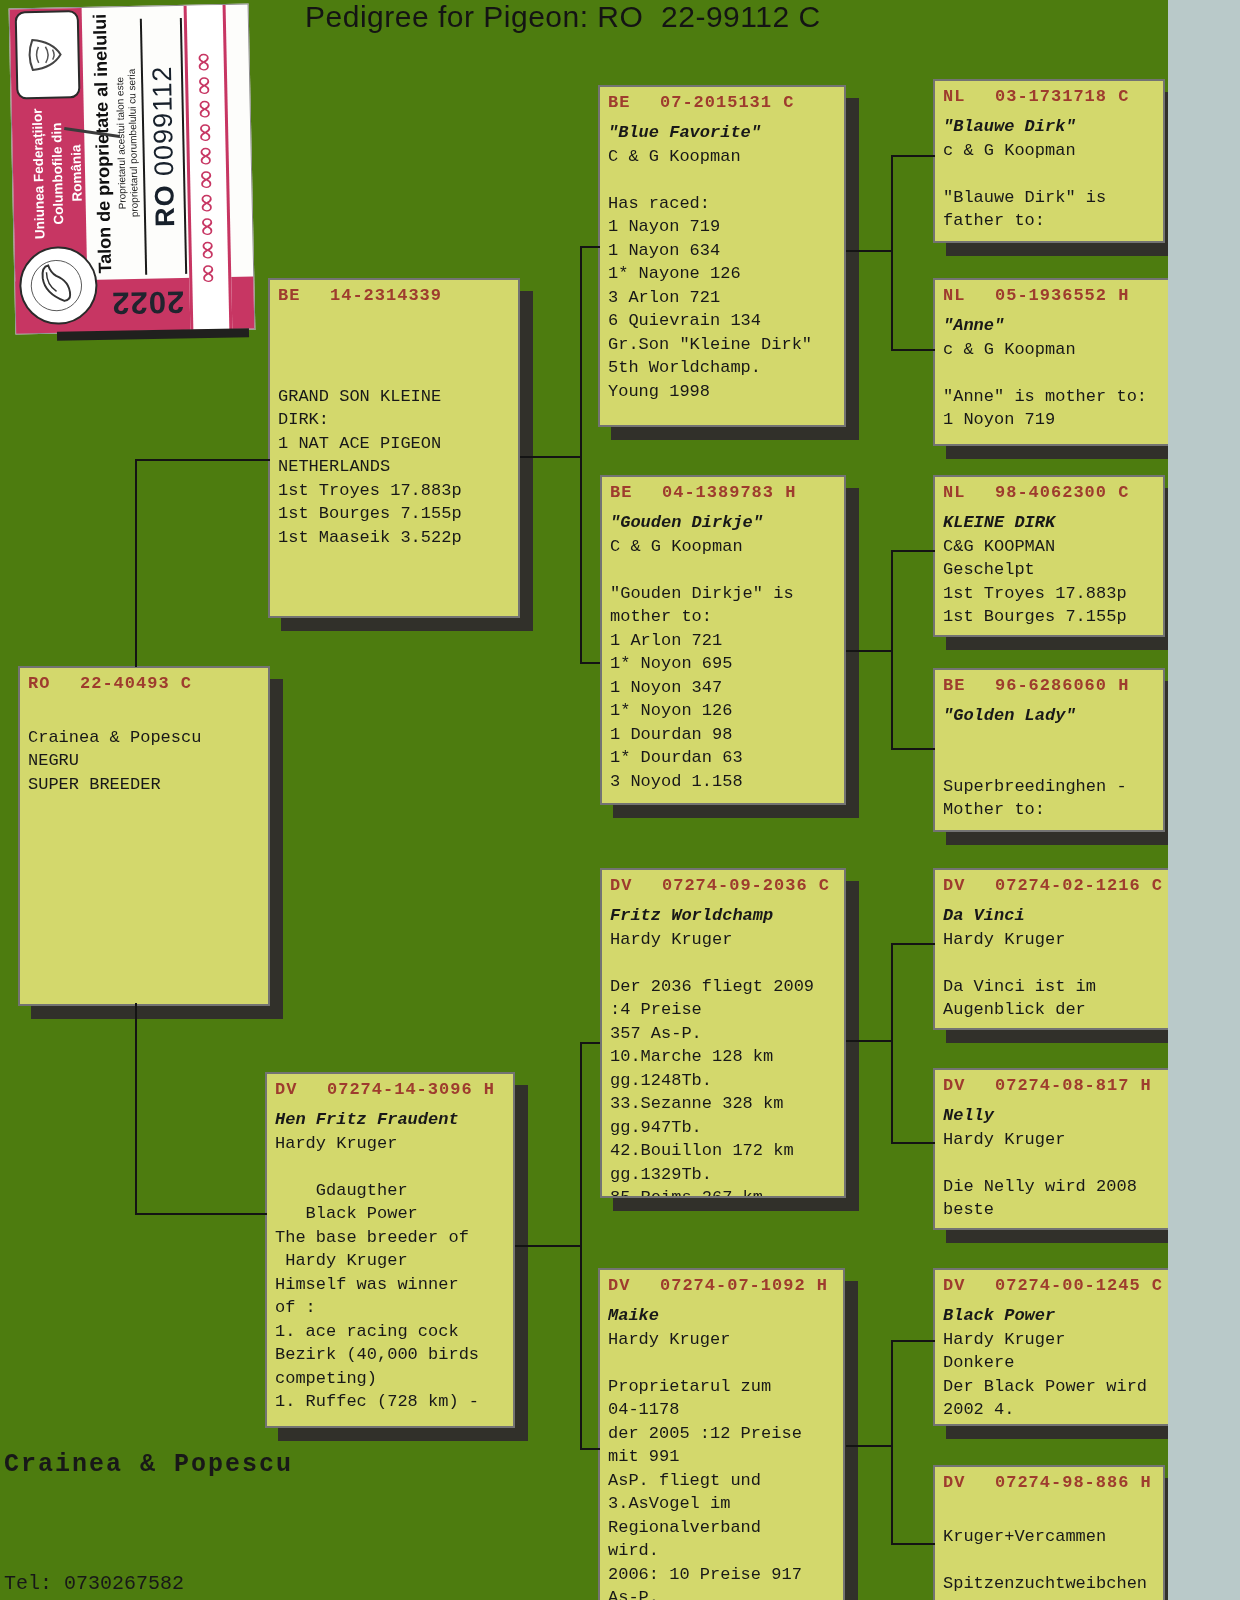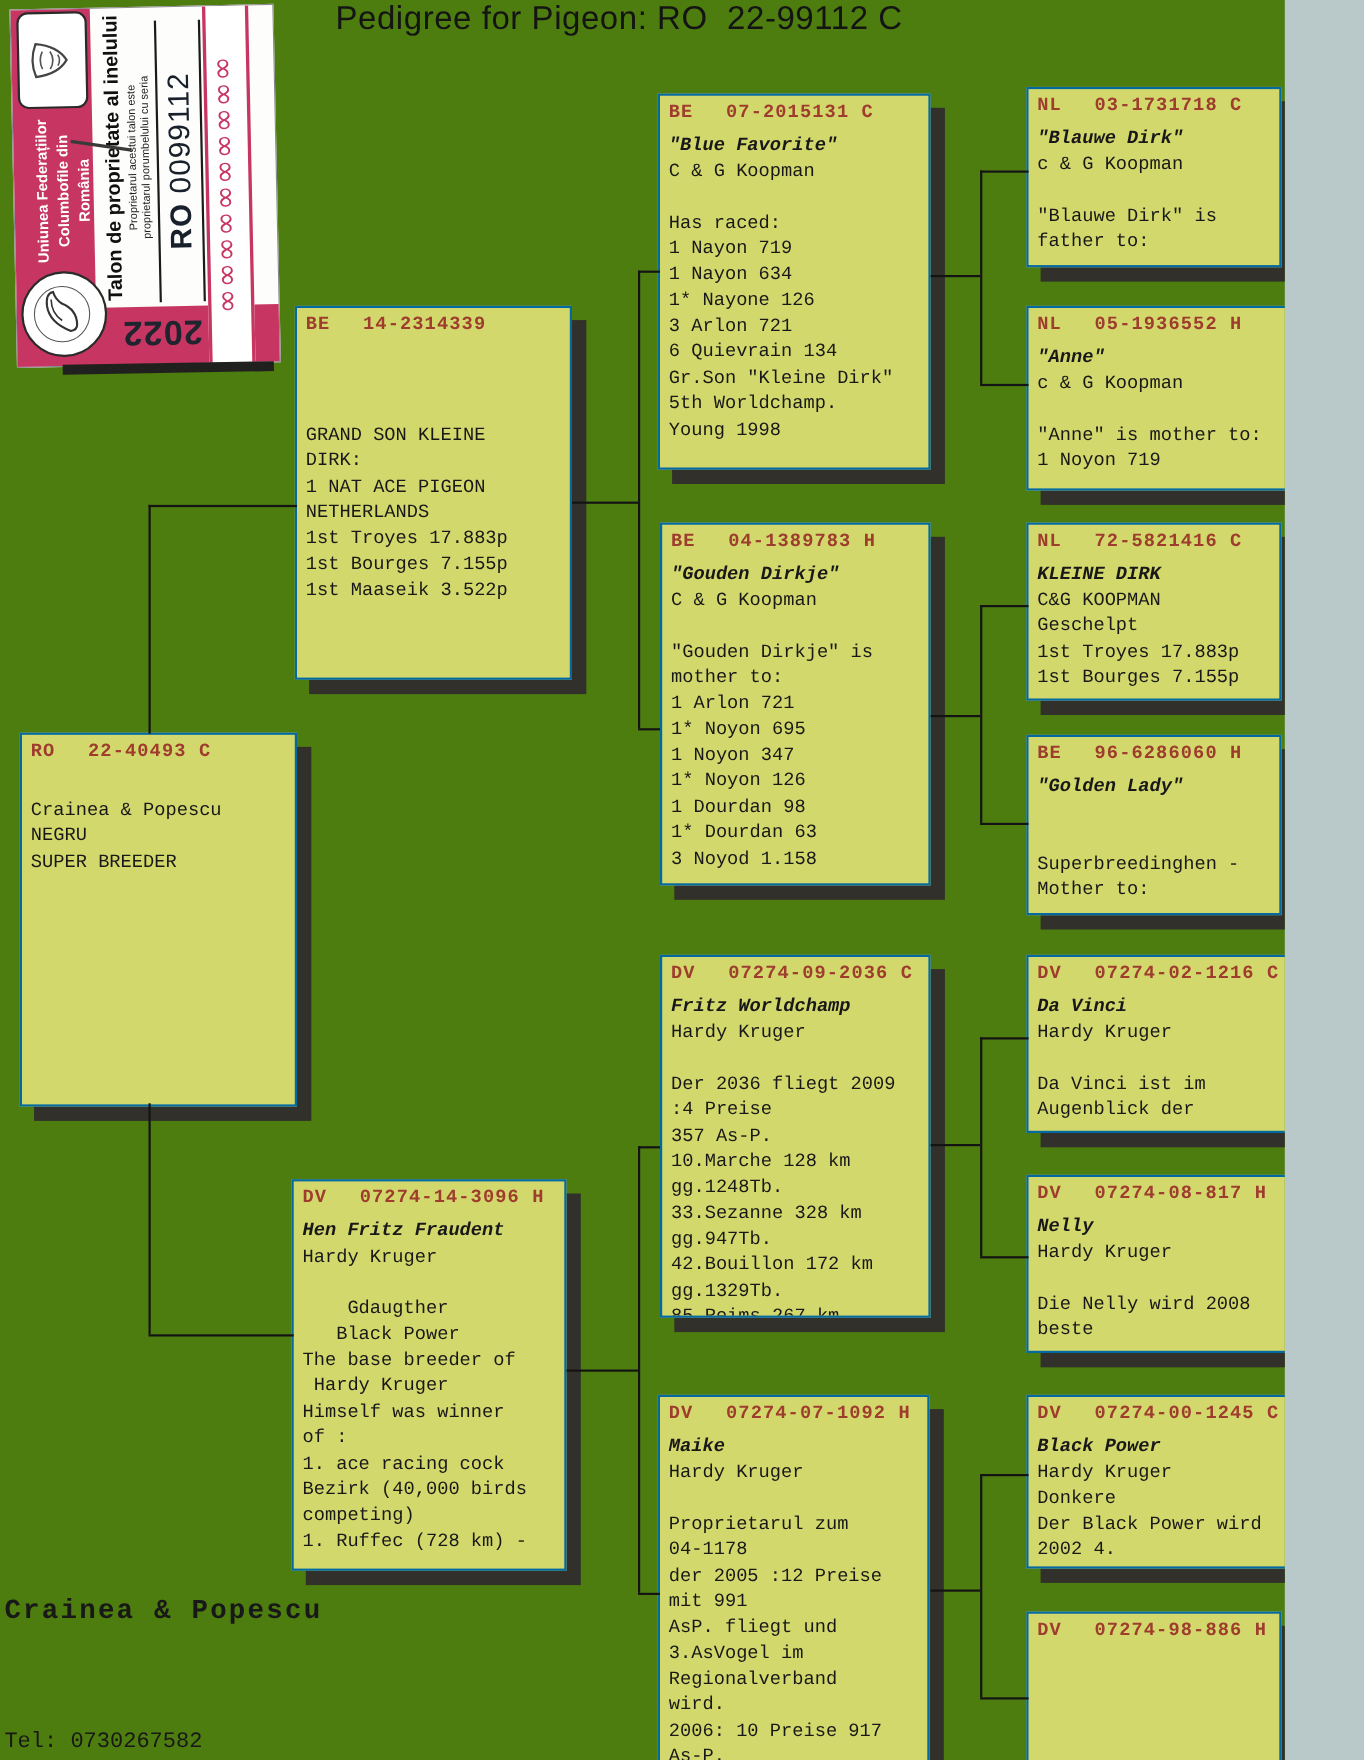--- a/index.html
+++ b/index.html
@@ -2,21 +2,21 @@
 <html><head>
 <meta charset="utf-8">
 <style>
   html,body{margin:0;padding:0;background:#b9c9c9}
   #page{position:relative;width:1168px;height:1600px;background:#4d7c0f;overflow:hidden;
         font-family:"Liberation Mono",monospace}
   
   #page-title{position:absolute;left:305px;top:0px;font-family:"Liberation Sans",sans-serif;
         font-size:30px;color:#141414;white-space:pre;letter-spacing:0.5px}
   
-  .pbox{position:absolute;background:#d3d86c;border:2px solid #0369a1;
+  .pbox{position:absolute;background:#d3d86c;border:2px solid #737373;
         box-shadow:13px 13px 0 #31302a;box-sizing:border-box;overflow:hidden}
   .phead{display:flex;font-family:"Liberation Mono",monospace;font-weight:bold;
         font-size:17px;line-height:26px;color:#9e3c2e;padding:3px 0 0 8px;letter-spacing:1px;white-space:pre}
   .phead .cc{width:52px;flex:none}
   .pbody{padding:5px 2px 0 8px}
   .pline{font-family:"Liberation Mono",monospace;font-size:17px;line-height:23.5px;height:23.5px;
         color:#181818;white-space:pre}
   .pline.b{font-weight:normal}
   .pline.bi{font-weight:bold;font-style:italic}
   
@@ -234,21 +234,21 @@
         <div class="phead"><span class="cc">NL</span><span>05-1936552 H</span></div>
         <div class="pbody">
           <div class="pline bi">"Anne"</div>
           <div class="pline b">c &amp; G Koopman</div>
           <div class="pline">&nbsp;</div>
           <div class="pline">"Anne" is mother to:</div>
           <div class="pline">1 Noyon 719</div>
         </div>
       </div>
       <div class="pbox" style="left: 933px; top: 475px; width: 232px; height: 162px;">
-        <div class="phead"><span class="cc">NL</span><span>72-5821416 C</span></div>
+        <div class="phead"><span class="cc">NL</span><span>98-4062300 C</span></div>
         <div class="pbody">
           <div class="pline bi">KLEINE DIRK</div>
           <div class="pline b">C&amp;G KOOPMAN</div>
           <div class="pline">Geschelpt</div>
           <div class="pline">1st Troyes 17.883p</div>
           <div class="pline">1st Bourges 7.155p</div>
         </div>
       </div>
       <div class="pbox" style="left: 933px; top: 668px; width: 232px; height: 164px;">
         <div class="phead"><span class="cc">BE</span><span>96-6286060 H</span></div>
@@ -285,20 +285,26 @@
         <div class="pbody">
           <div class="pline bi">Black Power</div>
           <div class="pline b">Hardy Kruger</div>
           <div class="pline">Donkere</div>
           <div class="pline">Der Black Power wird</div>
           <div class="pline">2002 4.</div>
         </div>
       </div>
       <div class="pbox" style="left: 933px; top: 1465px; width: 232px; height: 170px;">
         <div class="phead"><span class="cc">DV</span><span>07274-98-886 H</span></div>
+        <div class="pbody">
+          <div class="pline">&nbsp;</div>
+          <div class="pline b">Kruger+Vercammen</div>
+          <div class="pline">&nbsp;</div>
+          <div class="pline">Spitzenzuchtweibchen</div>
+        </div>
       </div>
       <div class="conn" style="left: 135px; top: 459px; width: 135px; height: 2px;"></div>
       <div class="conn" style="left: 135px; top: 459px; width: 2px; height: 208px;"></div>
       <div class="conn" style="left: 135px; top: 1003px; width: 2px; height: 210px;"></div>
       <div class="conn" style="left: 135px; top: 1213px; width: 132px; height: 2px;"></div>
       <div class="conn" style="left: 520px; top: 456px; width: 60px; height: 2px;"></div>
       <div class="conn" style="left: 580px; top: 246px; width: 2px; height: 416px;"></div>
       <div class="conn" style="left: 580px; top: 246px; width: 20px; height: 2px;"></div>
       <div class="conn" style="left: 580px; top: 662px; width: 20px; height: 2px;"></div>
       <div class="conn" style="left: 515px; top: 1245px; width: 65px; height: 2px;"></div>

